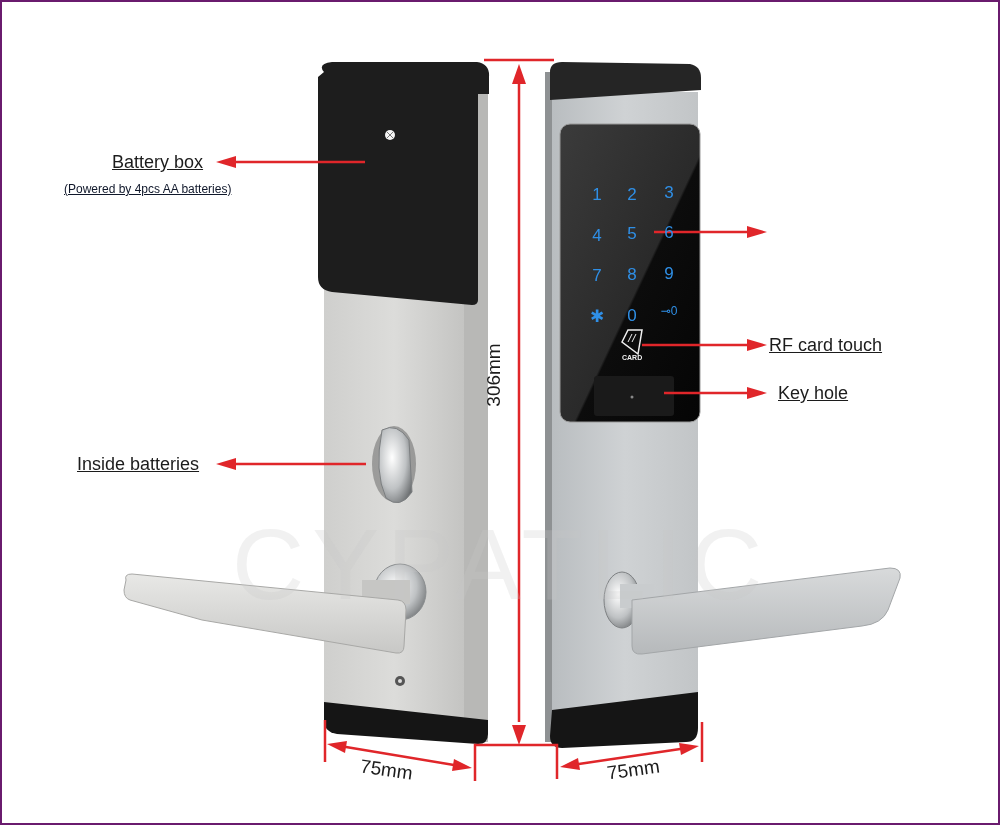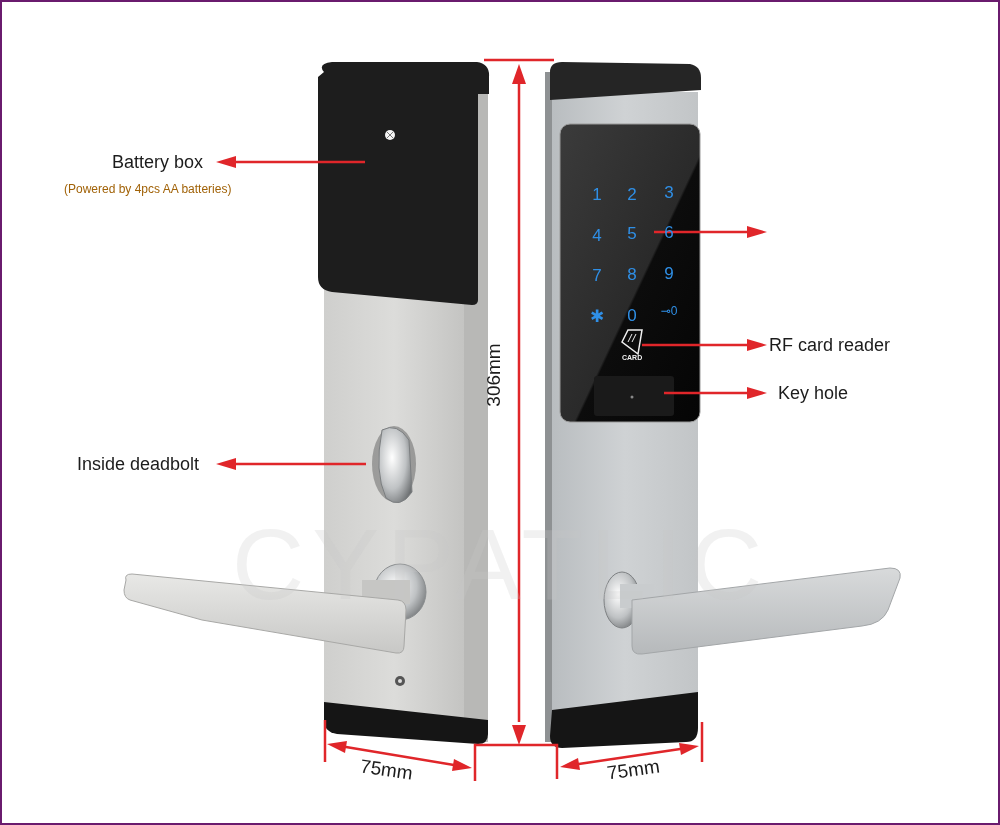--- a/index.html
+++ b/index.html
@@ -5,24 +5,26 @@
   html, body { margin:0; padding:0; background:#ffffff; }
   #stage {
     position:relative; width:1000px; height:825px; overflow:hidden;
     background:#ffffff; box-sizing:border-box; border:2px solid #6a1b6e;
     font-family:"Liberation Sans", sans-serif;
   }
   svg.art { position:absolute; left:0; top:0; }
   .label {
     position:absolute; color:#1c1c1c; font-size:18px; white-space:nowrap;
     font-family:"Liberation Sans", sans-serif;
+    text-decoration:underline;
   }
   .sublabel {
-    position:absolute; color:#a16207; font-size:12px; white-space:nowrap;
+    position:absolute; color:#0f172a; font-size:12px; white-space:nowrap;
     font-family:"Liberation Sans", sans-serif;
+    text-decoration:underline;
   }
   .dim {
     position:absolute; color:#1c1c1c; font-size:19px; white-space:nowrap;
     font-family:"Liberation Sans", sans-serif;
   }
   .key {
     position:absolute; color:#2f8fe6; font-size:17px; width:24px; text-align:center;
     font-family:"Liberation Sans", sans-serif;
   }
   .watermark {
@@ -168,20 +170,20 @@
     <span class="key" style="left:618px;top:263px;">8</span>
     <span class="key" style="left:655px;top:262px;">9</span>
     <span class="key" style="left:583px;top:304px;">✱</span>
     <span class="key" style="left:618px;top:304px;">0</span>
     <span class="key" style="left:655px;top:302px;font-size:12px;">⊸0</span>
   </div>
   <span class="cardtxt" style="left:620px;top:352px;">CARD</span>
 
   <span class="label" style="left:110px;top:150px;">Battery box</span>
   <span class="sublabel" style="left:62px;top:180px;">(Powered by 4pcs AA batteries)</span>
-  <span class="label" style="left:75px;top:452px;">Inside deadbolt</span>
-  <span class="label" style="left:767px;top:333px;">RF card reader</span>
+  <span class="label" style="left:75px;top:452px;">Inside batteries</span>
+  <span class="label" style="left:767px;top:333px;">RF card touch</span>
   <span class="label" style="left:767px;top:381px;margin-left:9px;">Key hole</span>
 
   <span class="dim" style="left:460px;top:362px;transform:rotate(-90deg);transform-origin:center;">306mm</span>
   <span class="dim" style="left:358px;top:757px;transform:rotate(8deg);">75mm</span>
   <span class="dim" style="left:605px;top:757px;transform:rotate(-8deg);">75mm</span>
 </div>
 
 </body></html>

